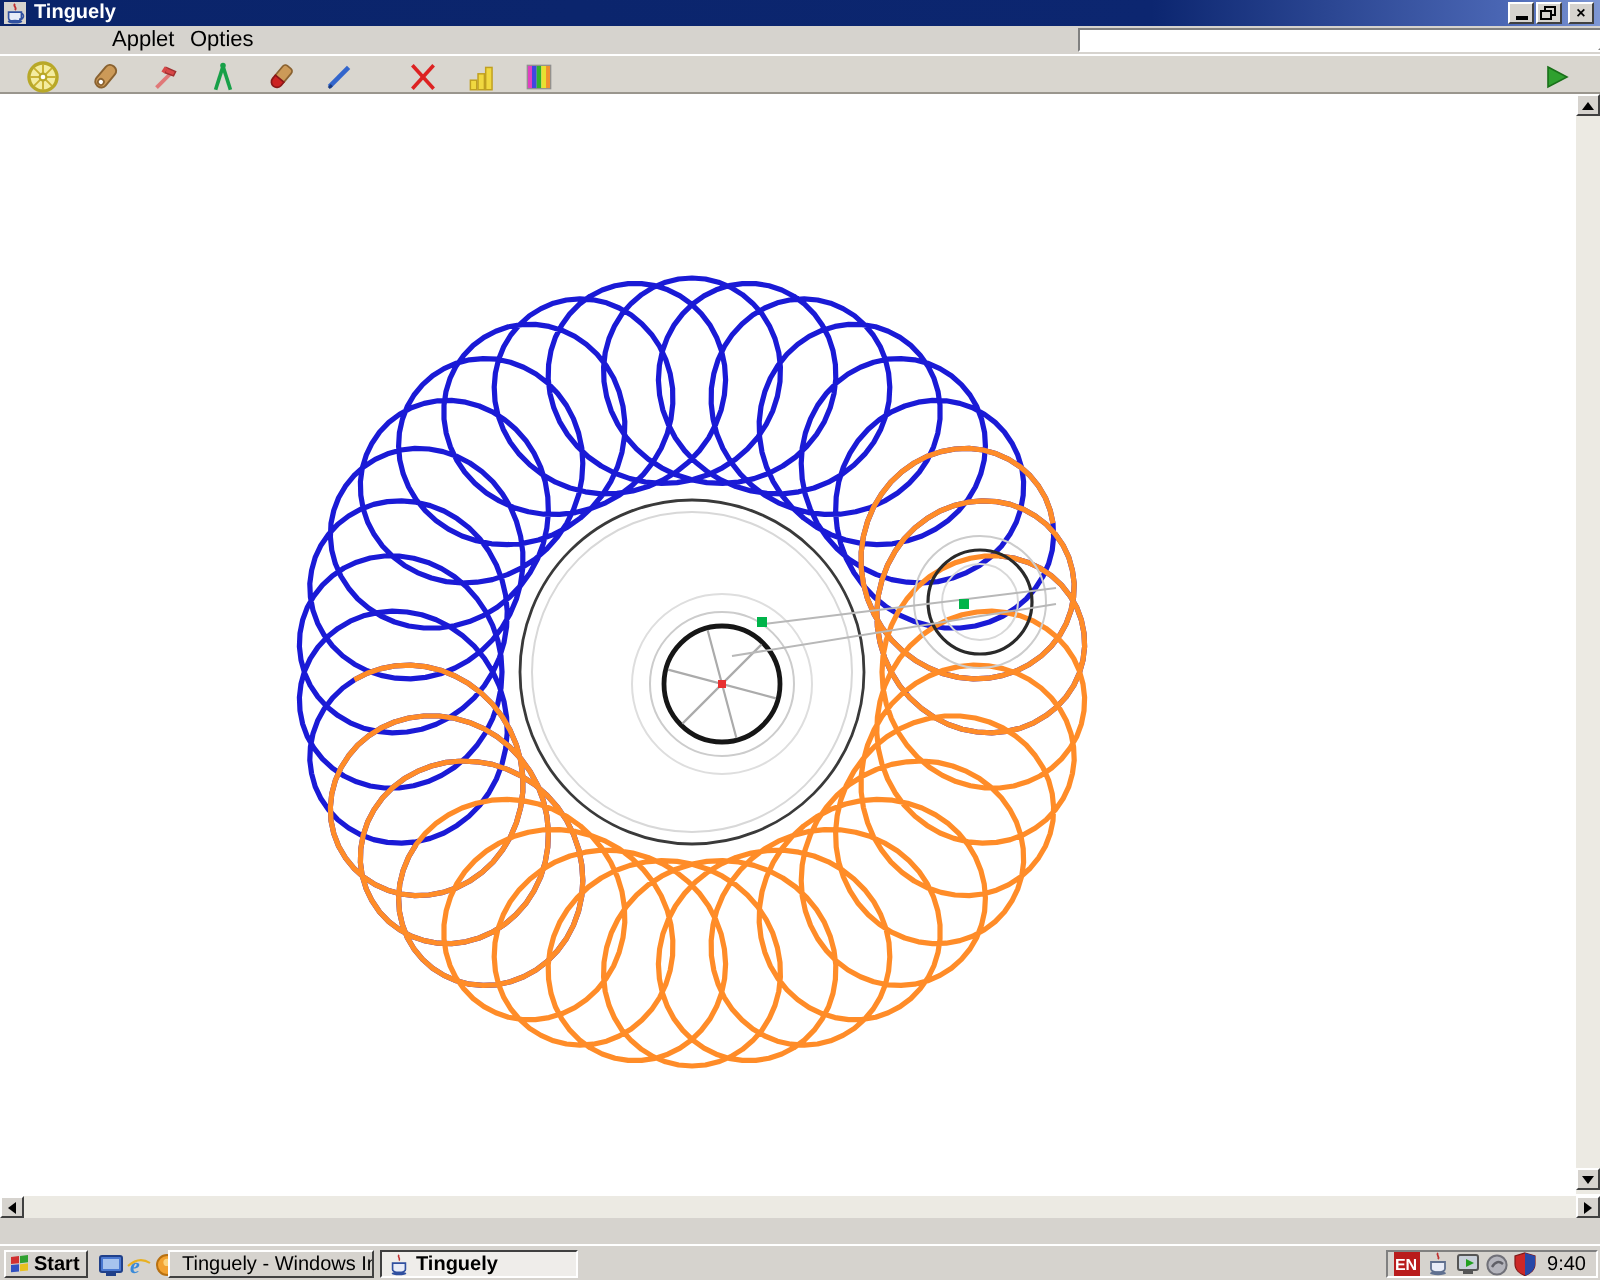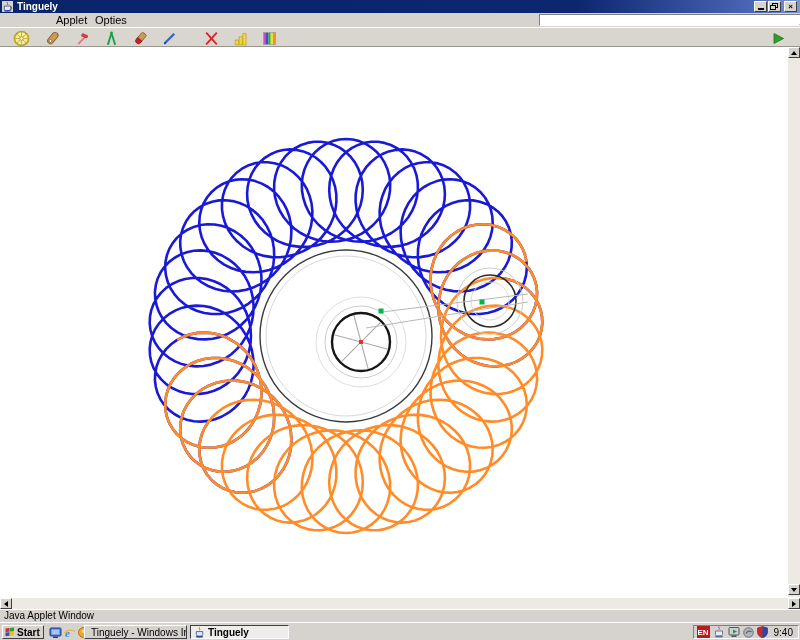--- a/index.html
+++ b/index.html
@@ -249,23 +249,20 @@
 
   <div class="hscroll">
     <div class="sbtn" style="left:0;top:0">
         <div class="tri-left"></div>
       </div>
     <div class="sbtn" style="left:788px;top:0">
         <div class="tri-right"></div>
       </div>
   </div>
 
-  <div class="statusbar">
-    <span>Java Applet Window</span>
-  </div>
 
   <div class="taskbar">
     <div class="startbtn">
       <svg width="10" height="10" viewBox="0 0 10 10">
         <g transform="skewY(-6)">
           <rect x="0.5" y="1.5" width="4" height="3.6" fill="#d03030"></rect>
           <rect x="5" y="1.5" width="4" height="3.6" fill="#30a030"></rect>
           <rect x="0.5" y="5.6" width="4" height="3.6" fill="#3050c0"></rect>
           <rect x="5" y="5.6" width="4" height="3.6" fill="#e8c020"></rect>
         </g>

